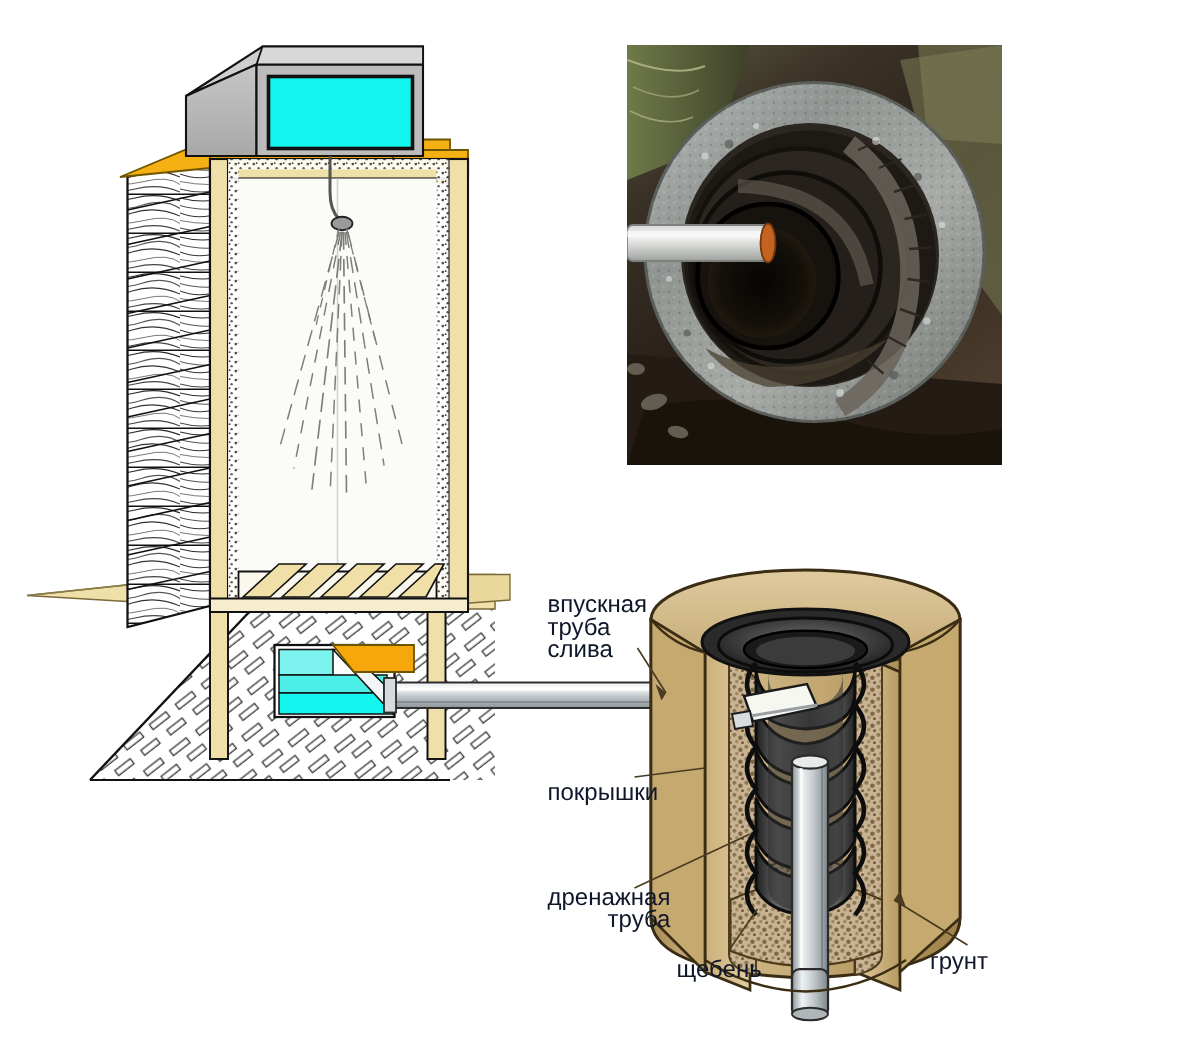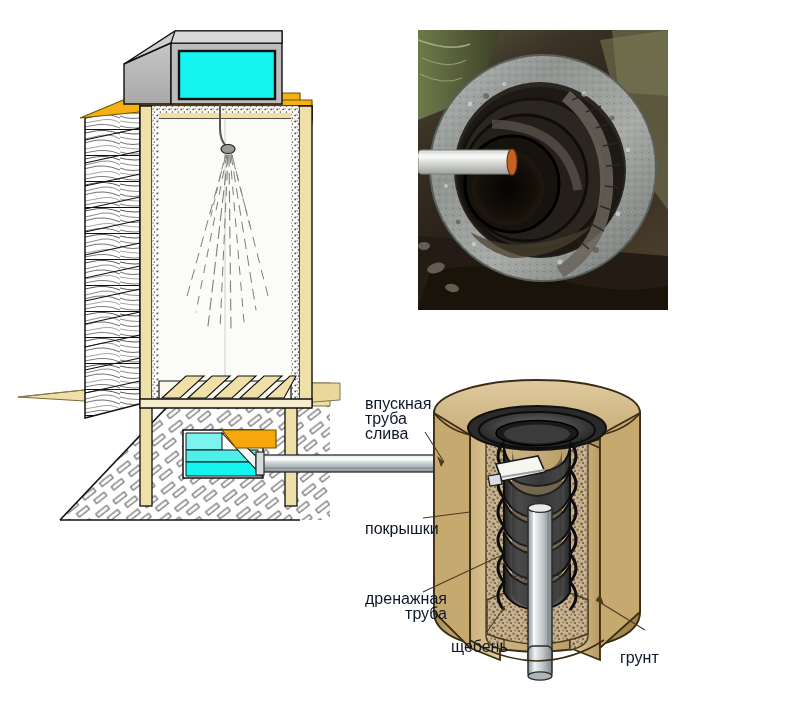--- a/index.html
+++ b/index.html
@@ -453,15 +453,15 @@
 труба
 слива</div>
 
   <div class="lbl" style="left:365px;top:521px;">покрышки</div>
 
   <div class="lbl" style="left:365px;top:591px;text-align:right;">дренажная
 труба</div>
 
   <div class="lbl" style="left:451px;top:639px;">щебень</div>
 
-  <div class="lbl" style="left:620px;top:650px;">грунт</div>
+  <div class="lbl" style="left:620px;top:634px;">грунт</div>
 
 </div>
 
 </body></html>

